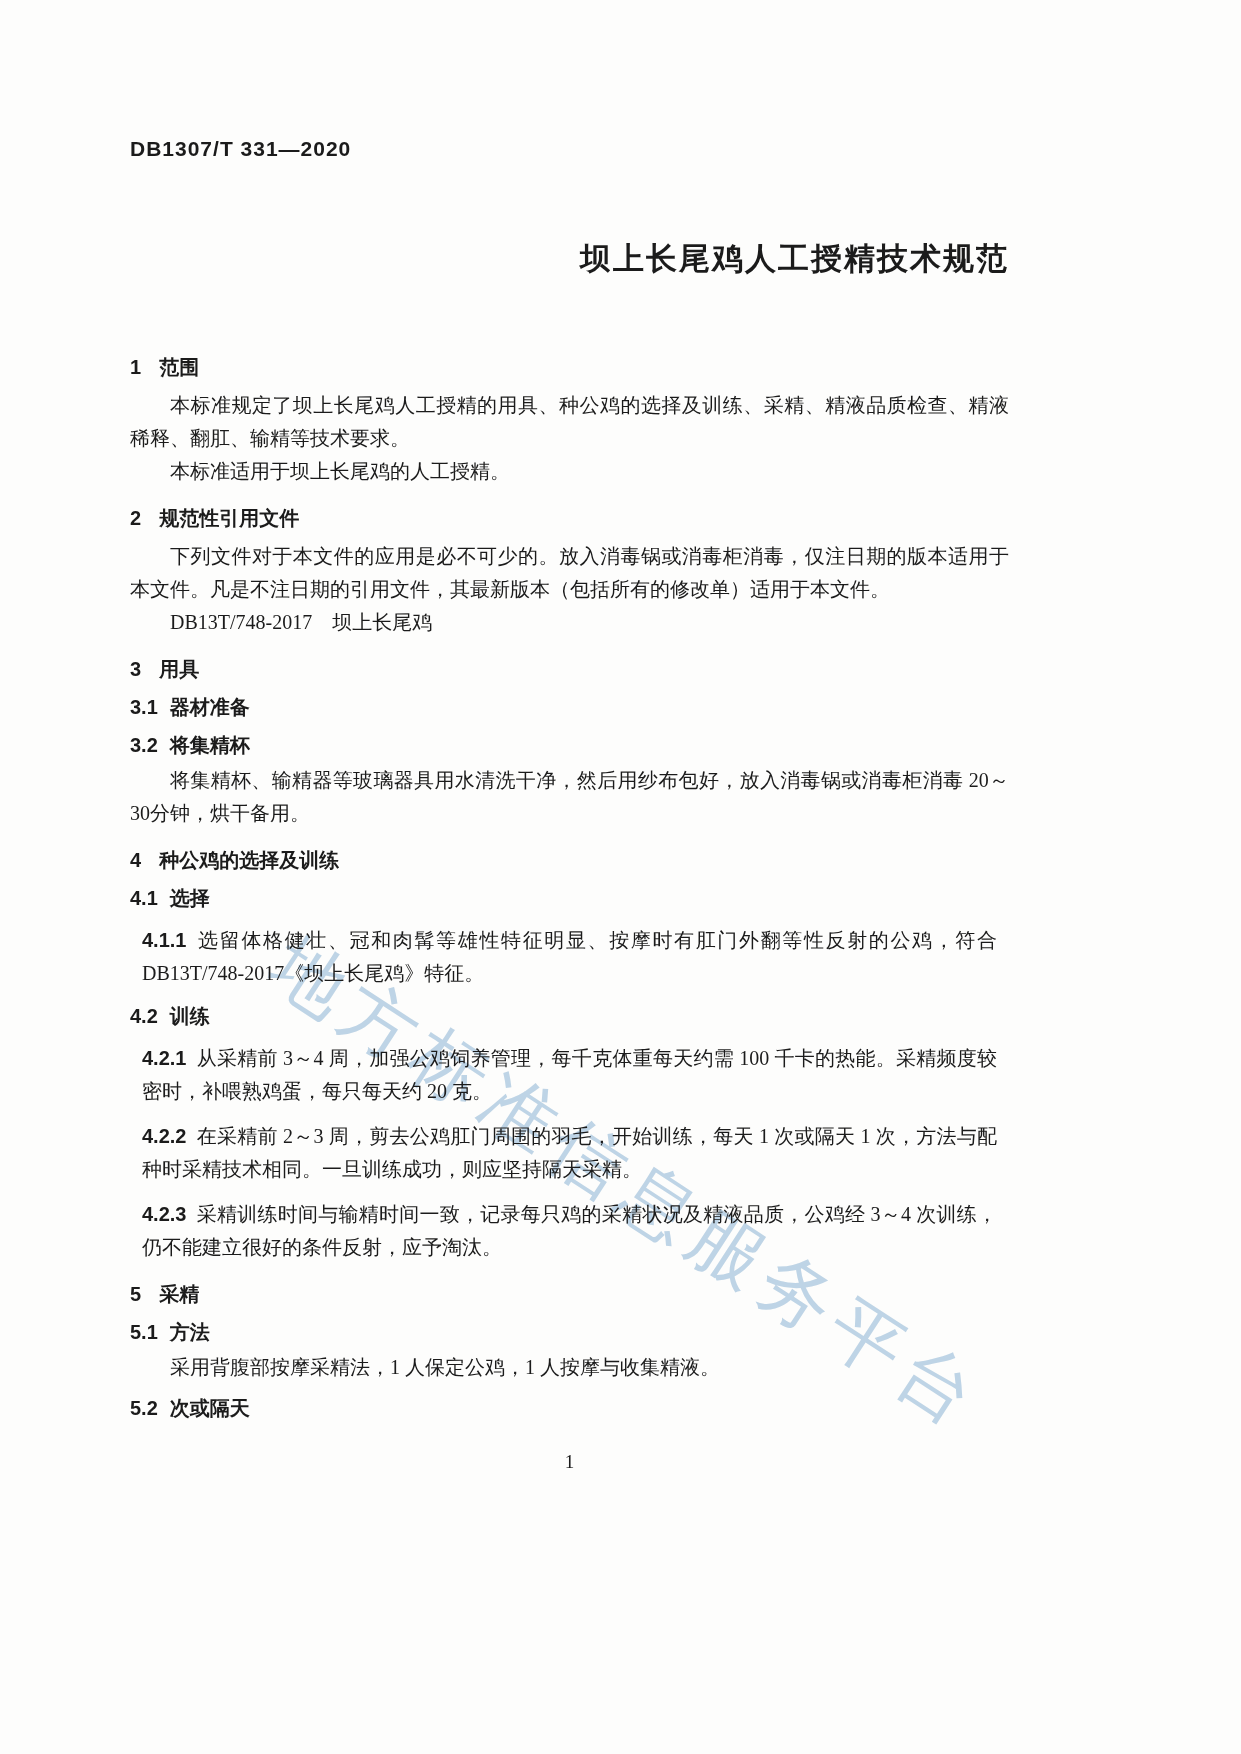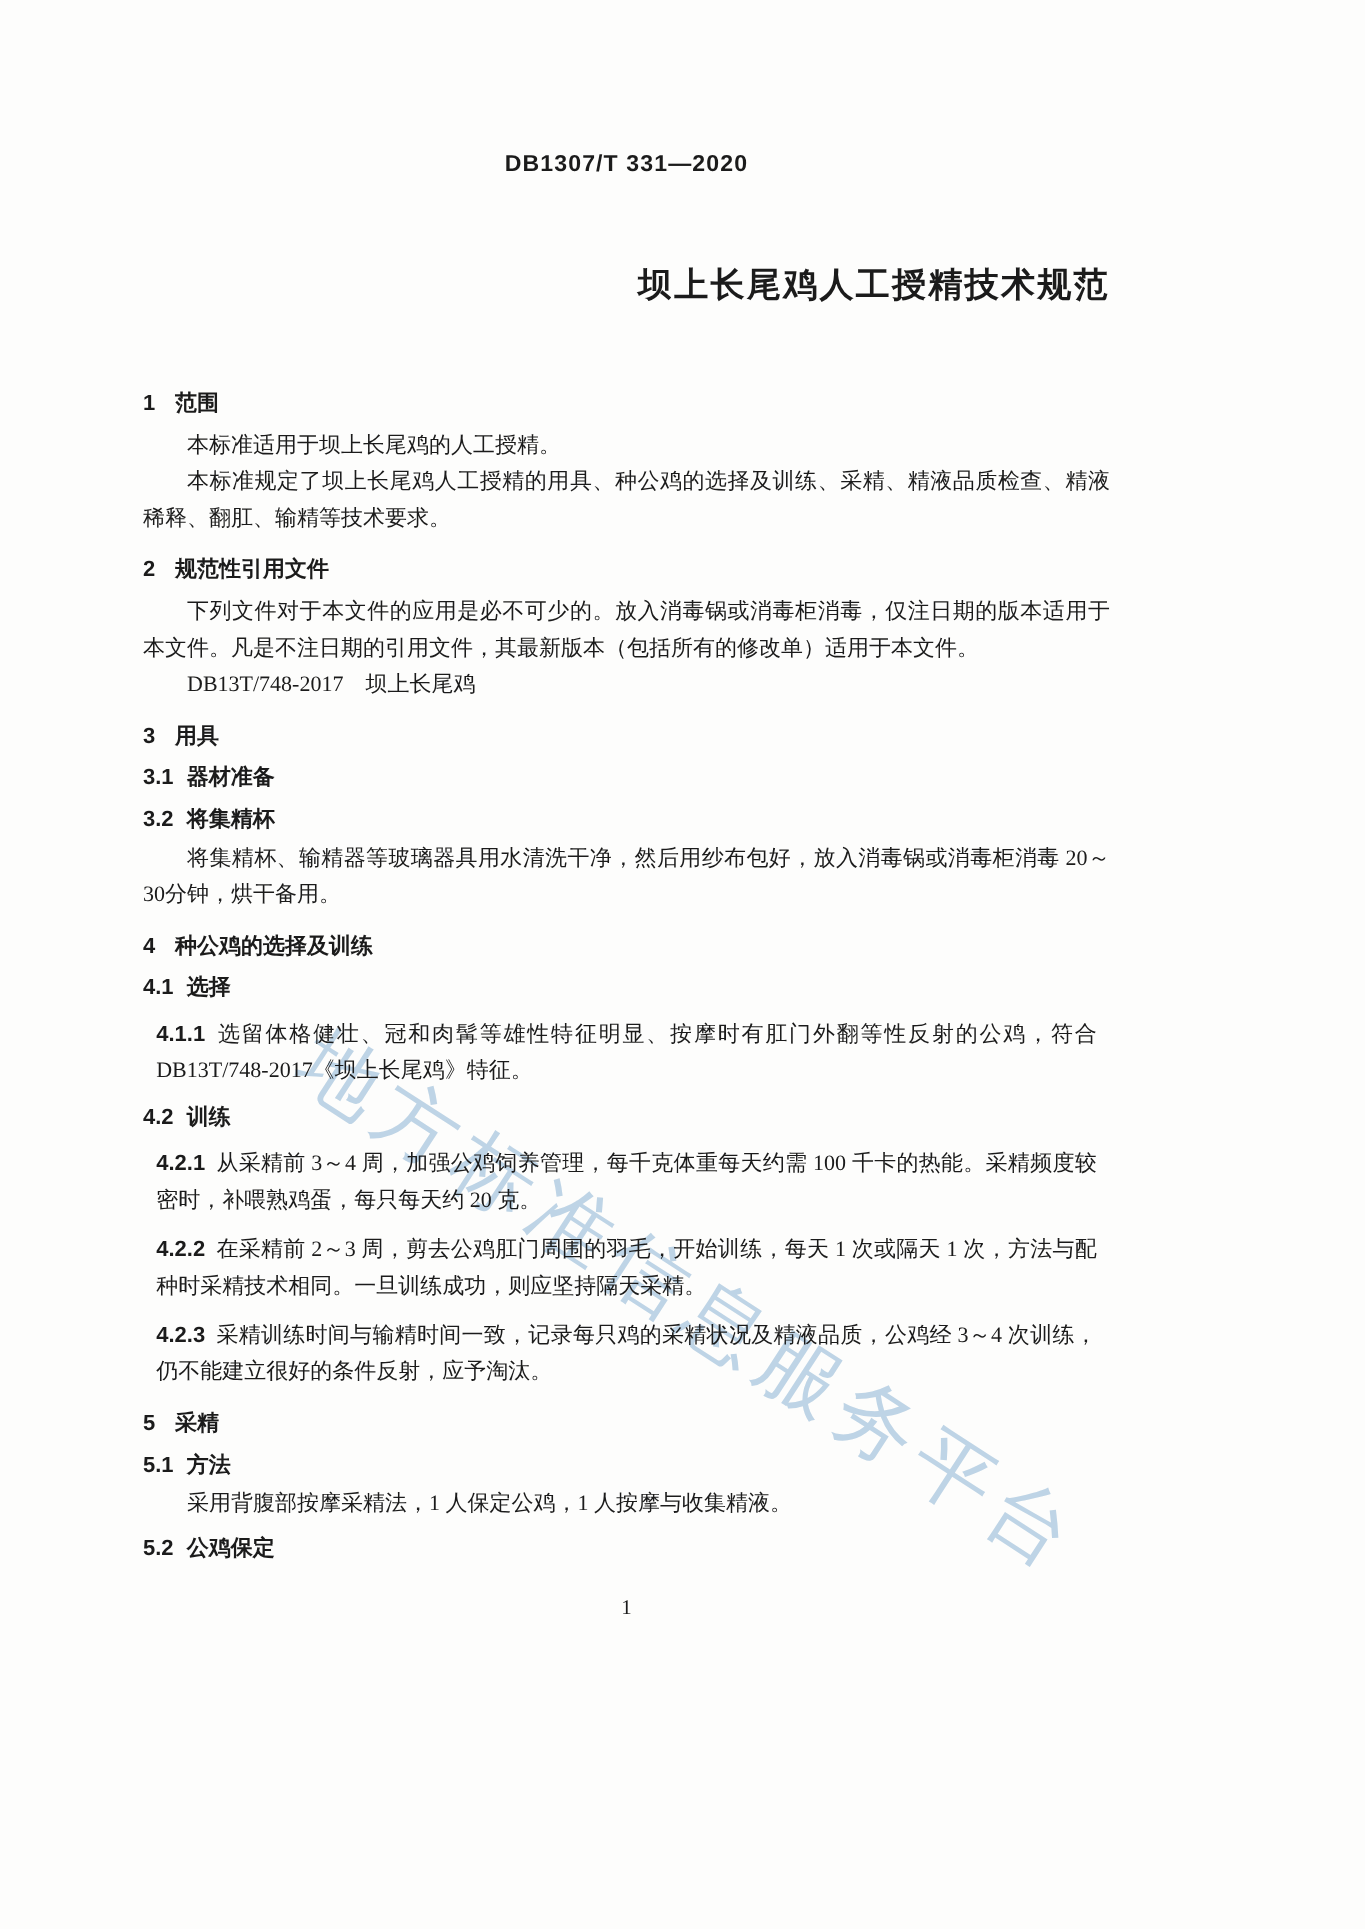--- a/index.html
+++ b/index.html
@@ -15,21 +15,21 @@
     position:absolute; left:278px; top:908px; z-index:0;
     font-size:74px; letter-spacing:9px;
     color:rgba(128,172,208,0.5);
     transform:rotate(33deg); transform-origin:0 50%;
     white-space:nowrap;
     font-family:"Liberation Serif","DejaVu Serif",serif;
     pointer-events:none;
   }
   .content { position:relative; z-index:1; padding:137px 232px 0 130px; }
   .doc-code {
-    display:block; text-align:center;
+    display:block; text-align:left;
     font-family:"Liberation Sans","DejaVu Sans",sans-serif;
     font-weight:700; font-size:21px; line-height:24px; letter-spacing:1px;
   }
   .doc-title {
     text-align:right;
     font-family:"Liberation Sans","DejaVu Sans",sans-serif;
     font-weight:700; font-size:31px; line-height:44px; letter-spacing:2px;
     margin:76px 0 72px;
   }
   .h1 {
@@ -66,22 +66,22 @@
 <div class="content">
 
   <span class="doc-code">DB1307/T 331—2020</span>
 
   <h1 class="doc-title">坝上长尾鸡人工授精技术规范</h1>
 
   <section>
     <h2 class="h1">
       <span class="num">1</span><span>范围</span>
     </h2>
+    <p class="para indent">本标准规定了坝上长尾鸡人工授精的用具、种公鸡的选择及训练、采精、精液品质检查、精液稀释、翻肛、输精等技术要求。</p>
     <p class="para indent">本标准适用于坝上长尾鸡的人工授精。</p>
-    <p class="para indent">本标准规定了坝上长尾鸡人工授精的用具、种公鸡的选择及训练、采精、精液品质检查、精液稀释、翻肛、输精等技术要求。</p>
   </section>
 
   <section>
     <h2 class="h1">
       <span class="num">2</span><span>规范性引用文件</span>
     </h2>
     <p class="para indent">下列文件对于本文件的应用是必不可少的。放入消毒锅或消毒柜消毒，仅注日期的版本适用于本文件。凡是不注日期的引用文件，其最新版本（包括所有的修改单）适用于本文件。</p>
     <p class="para indent">DB13T/748-2017　坝上长尾鸡</p>
   </section>
 
@@ -124,19 +124,19 @@
 
   <section>
     <h2 class="h1">
       <span class="num">5</span><span>采精</span>
     </h2>
     <h3 class="h2">
       <span class="num">5.1</span><span>方法</span>
     </h3>
     <p class="para indent">采用背腹部按摩采精法，1 人保定公鸡，1 人按摩与收集精液。</p>
     <h3 class="h2">
-      <span class="num">5.2</span><span>公鸡保定</span>
+      <span class="num">5.2</span><span>次或隔天</span>
     </h3>
   </section>
 
   <div class="page-number">1</div>
 
 </div>
 
 </body></html>

